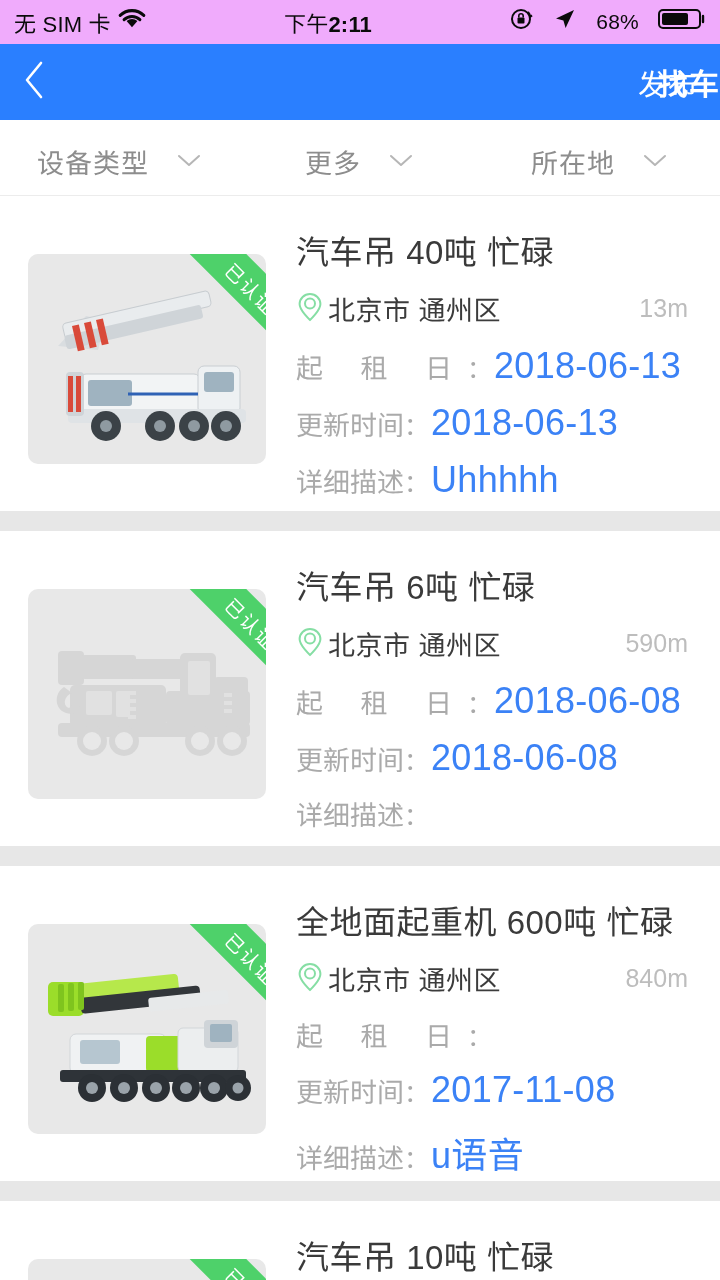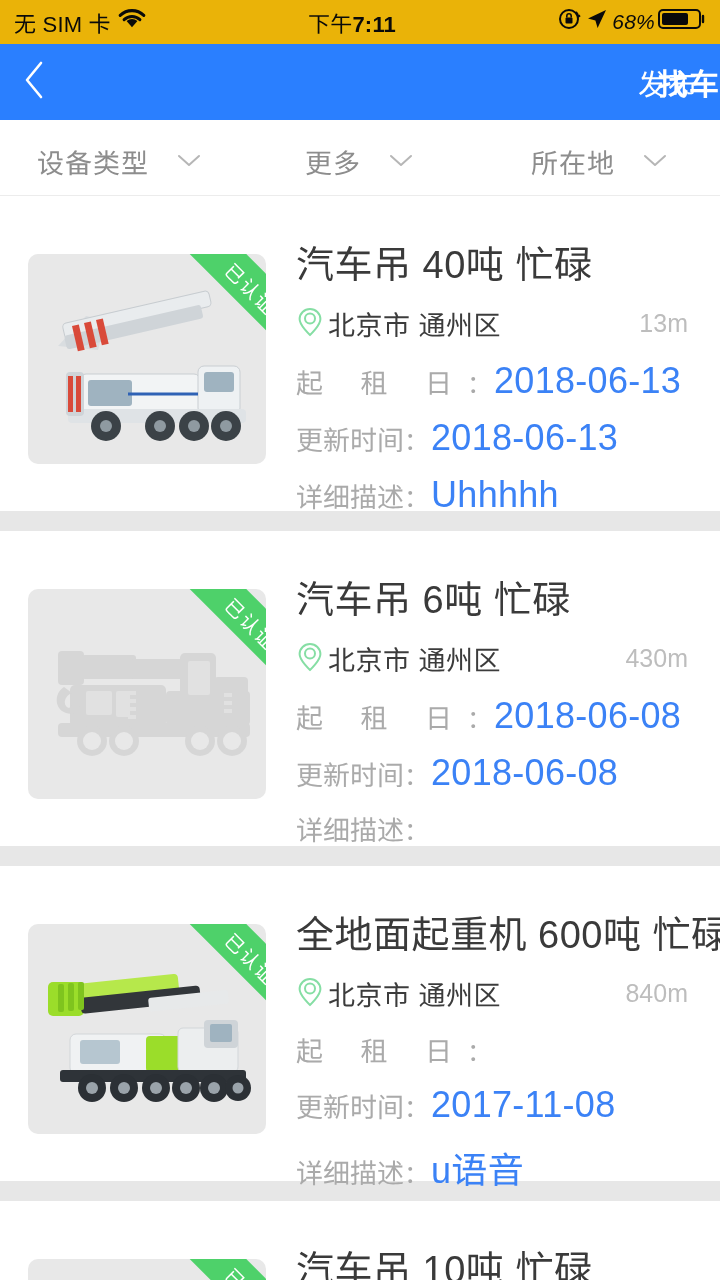--- a/index.html
+++ b/index.html
@@ -7,30 +7,30 @@
   html, body {
     width:720px; height:1280px;
     background:#ffffff;
     font-family:"Liberation Sans","DejaVu Sans",sans-serif;
     overflow:hidden;
   }
   .screen { position:relative; width:720px; height:1280px; background:#ffffff; overflow:hidden; }
 
   
   .statusbar {
-    height:44px; background:#eab308;
+    height:44px; background:#f0abfc;
     display:flex; 
     padding:7px 14px; color:#0a0a0a;
     font-size:22px; letter-spacing:.2px;
   }
   .sb-left { display:flex; align-items:center; gap:7px; flex:0 0 auto; }
   .sb-center { flex:1; display:flex; justify-content:center; align-items:center; }
   .sb-center .clock { font-size:22px; }
   .sb-center .clock b { font-weight:bold; }
-  .sb-right { display:flex; align-items:center; gap:3px; flex:0 0 auto;font-style:italic; }
+  .sb-right { display:flex; align-items:center; gap:19px; flex:0 0 auto; }
   .sb-right .pct { font-size:21px; }
   .wifi-ico, .rot-ico, .loc-ico, .bat-ico { display:block; }
 
   
   .navbar {
     height:76px; background:#2a7fff;
     display:flex; align-items:center; position:relative;
     padding:0 22px; color:#fff;
   }
   .nav-back { width:44px; height:50px; display:flex; align-items:center; justify-content:flex-start; }
@@ -79,23 +79,22 @@
     position:absolute; width:176px; height:40px; background:#4ed16a;
     transform:rotate(45deg); top:14px; left:16px;
     display:flex; align-items:center; justify-content:center;
   }
   .ribbon-text {
     color:#ffffff; font-size:19px; letter-spacing:2px; white-space:nowrap;
   }
 
   .info { flex:1; padding-left:30px; padding-top:4px; min-width:0; }
   .item-title {
-    font-size:38px; color:#3a3a3a; letter-spacing:.5px; margin-bottom:15px;
+    font-size:33px; color:#3a3a3a; letter-spacing:.5px; margin-bottom:15px;
     white-space:nowrap;
-    margin-top:8px;
   }
   .loc-row { display:flex; align-items:center; margin-bottom:17px; }
   .pin { flex:0 0 auto; margin-right:4px; }
   .loc-text { font-size:27px; color:#3c3c3c; letter-spacing:.5px; }
   .dist { margin-left:auto; font-size:25px; color:#bdbdbd; padding-right:10px; }
 
   .meta-row { display:flex; align-items:baseline; margin-bottom:15px;text-align:center; }
   .meta-label { font-size:27px; color:#aaaaaa; white-space:nowrap; }
   .meta-label.spread { letter-spacing:15px; }
   .meta-sep { font-size:25px; color:#aaaaaa; padding:0 2px 0 0; }
@@ -116,21 +115,21 @@
       <span class="wifi-ico">
         <svg width="28" height="22" viewBox="0 0 28 22">
           <path d="M14 19.2 L8.6 12.9 A8.6 8.6 0 0 1 19.4 12.9 Z" fill="#0a0a0a"></path>
           <path d="M2.2 7.4 A17 17 0 0 1 25.8 7.4" stroke="#0a0a0a" stroke-width="3.1" fill="none" stroke-linecap="round"></path>
           <path d="M6.1 11.6 A11.5 11.5 0 0 1 21.9 11.6" stroke="#0a0a0a" stroke-width="3" fill="none" stroke-linecap="round"></path>
         </svg>
       </span>
     </div>
 
     <div class="sb-center">
-      <span class="clock"><span>下午</span><b>7:11</b></span>
+      <span class="clock"><span>下午</span><b>2:11</b></span>
     </div>
 
     <div class="sb-right">
       <span class="rot-ico">
         <svg width="24" height="24" viewBox="0 0 24 24">
           <circle cx="11" cy="12" r="9" fill="none" stroke="#0a0a0a" stroke-width="2"></circle>
           <rect x="7.5" y="10.5" width="7" height="6" rx="1" fill="#0a0a0a"></rect>
           <path d="M8.8 10.6 v-1.6 a2.2 2.2 0 0 1 4.4 0 v1.6" fill="none" stroke="#0a0a0a" stroke-width="1.6"></path>
           <path d="M18 5 a7 7 0 0 1 2 5 l2-1.6" fill="none" stroke="#0a0a0a" stroke-width="2"></path>
         </svg>
@@ -315,21 +314,21 @@
       <div class="info">
         <div class="item-title">汽车吊 6吨 忙碌</div>
         <div class="loc-row">
           <span class="pin">
             <svg width="28" height="32" viewBox="0 0 28 32">
               <path d="M14 3 C8.2 3 3.6 7.5 3.6 13.1 C3.6 19.6 14 29 14 29 C14 29 24.4 19.6 24.4 13.1 C24.4 7.5 19.8 3 14 3 Z" fill="none" stroke="#86dea4" stroke-width="2"></path>
               <circle cx="14" cy="12.6" r="5" fill="none" stroke="#86dea4" stroke-width="2"></circle>
             </svg>
           </span>
           <span class="loc-text">北京市 通州区</span>
-          <span class="dist">430m</span>
+          <span class="dist">590m</span>
         </div>
         <div class="meta-row">
           <span class="meta-label spread">起 租 日</span>
           <span class="meta-sep">：</span>
           <span class="meta-value">2018-06-08</span>
         </div>
         <div class="meta-row">
           <span class="meta-label">更新时间</span>
           <span class="meta-sep">：</span>
           <span class="meta-value">2018-06-08</span>

